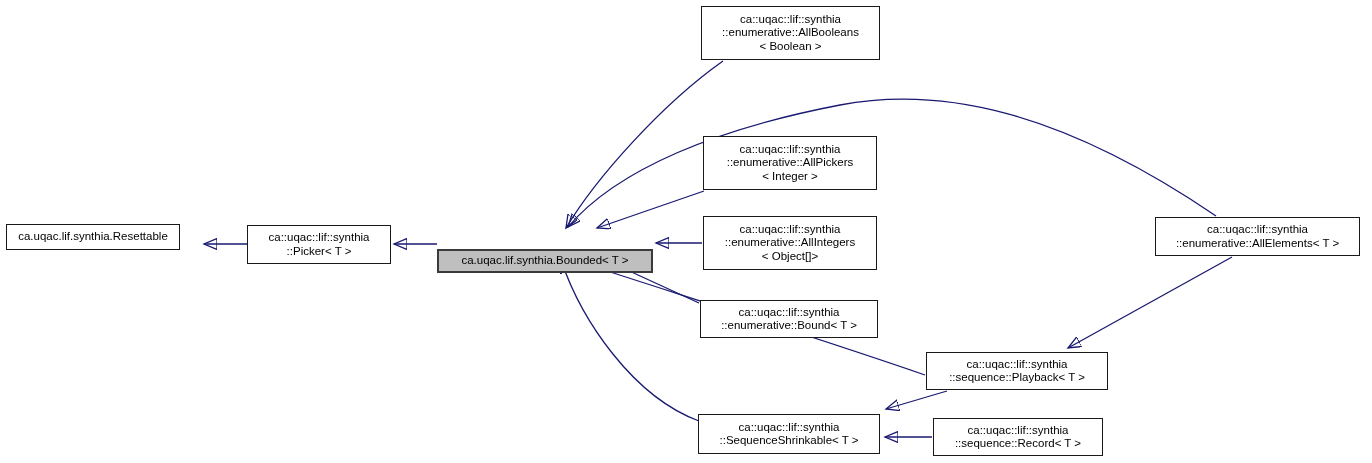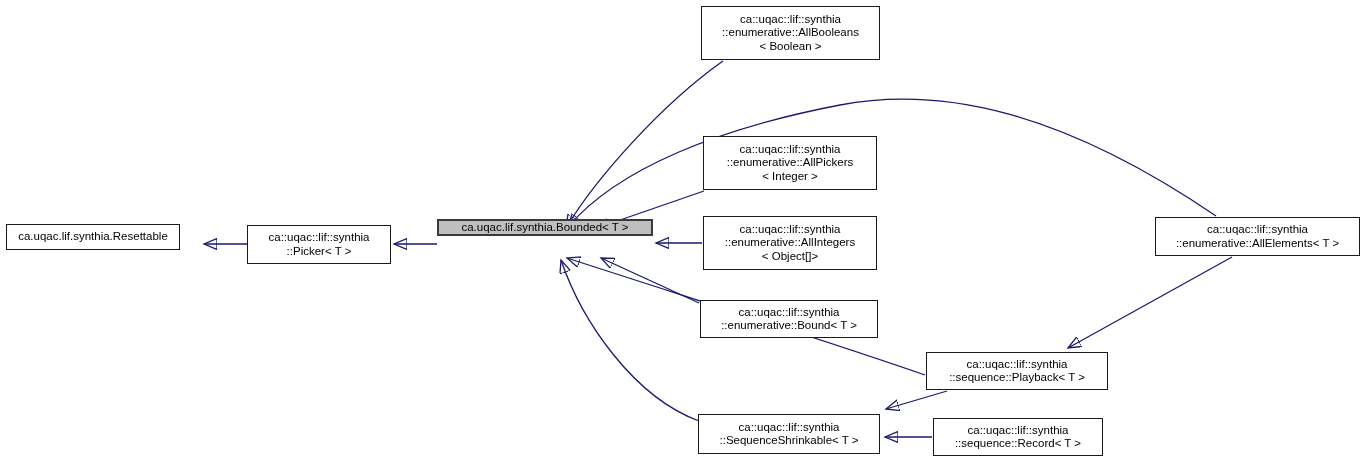--- a/index.html
+++ b/index.html
@@ -77,21 +77,21 @@
 
   <div class="node" style="left:6px; top:224px; width:174px; height:26px;">
     <span>ca.uqac.lif.synthia.Resettable</span>
   </div>
 
   <div class="node" style="left:247px; top:225px; width:144px; height:39px;">
     <span>ca::uqac::lif::synthia</span>
     <span>::Picker&lt; T &gt;</span>
   </div>
 
-  <div class="node highlighted" style="left:437px; top:219px; width:216px; height:17px;">
+  <div class="node highlighted" style="left:437px; top:249px; width:216px; height:24px;">
     <span>ca.uqac.lif.synthia.Bounded&lt; T &gt;</span>
   </div>
 
   <div class="node" style="left:701px; top:6px; width:179px; height:54px;">
     <span>ca::uqac::lif::synthia</span>
     <span>::enumerative::AllBooleans</span>
     <span>&lt; Boolean &gt;</span>
   </div>
 
   <div class="node" style="left:703px; top:136px; width:174px; height:54px;">

